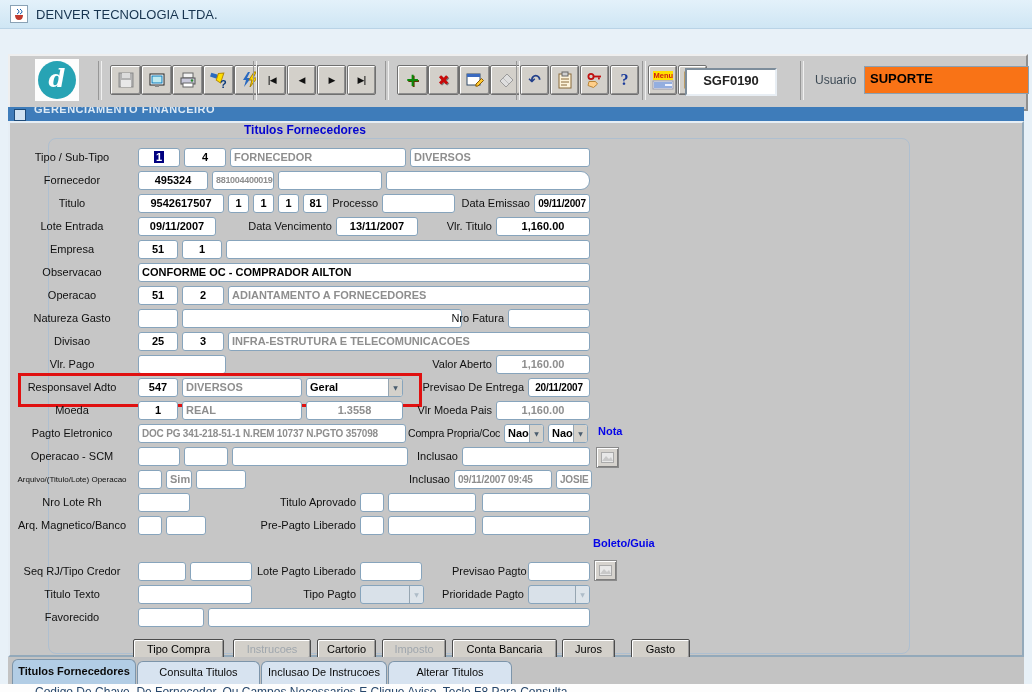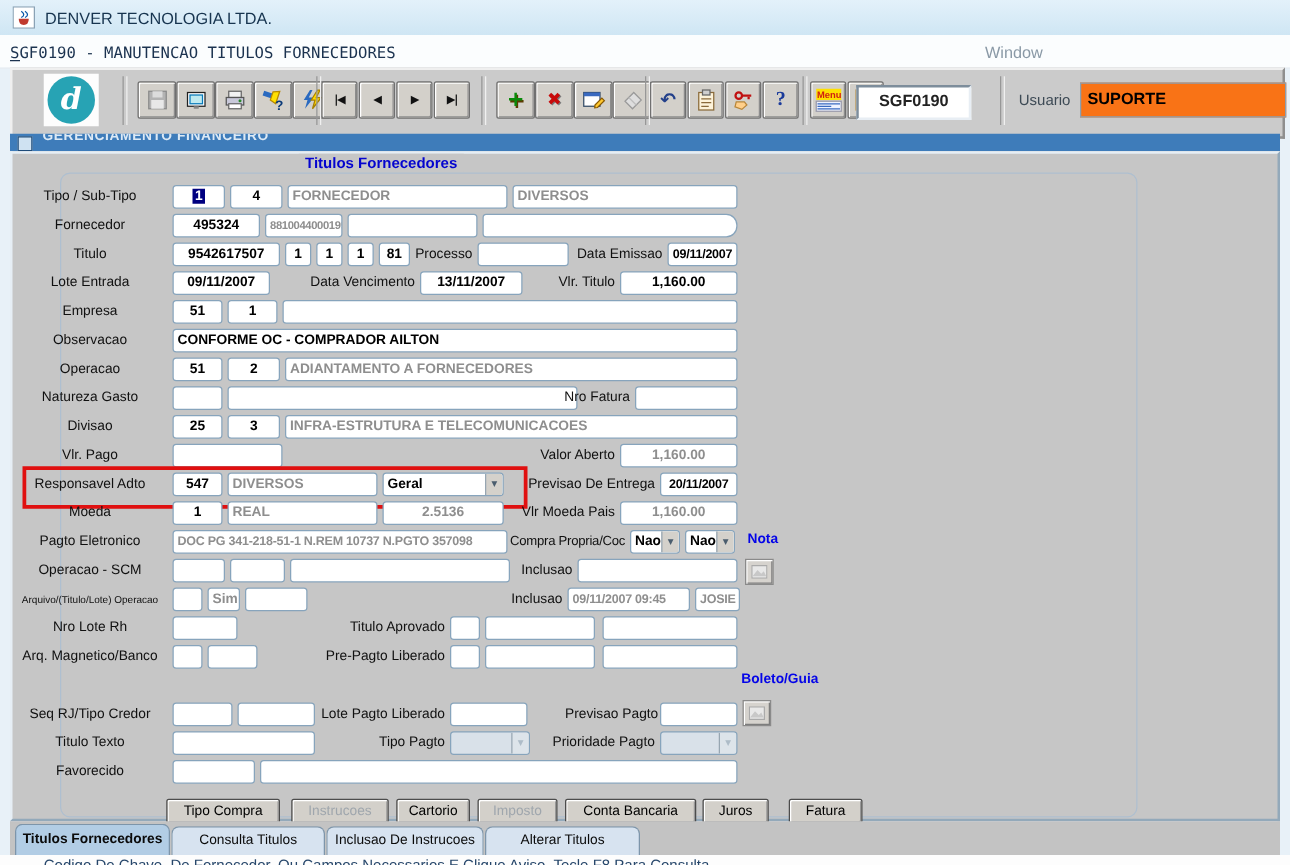--- a/index.html
+++ b/index.html
@@ -90,25 +90,20 @@
       <svg width="18" height="18">
           <rect x="0.5" y="0.5" width="17" height="17" fill="#fff" stroke="#8aa2b5"></rect>
           <path d="M7 9 q4 -2 0 -5" stroke="#0a58a8" fill="none"></path>
           <path d="M10 9 q4 -2 0 -5" stroke="#0a58a8" fill="none"></path>
           <path d="M5 10 h8 q0 5 -4 5 q-4 0 -4 -5" fill="#c03a2e"></path>
         </svg>
     </span>
     <span class="ttext">DENVER TECNOLOGIA LTDA.</span>
   </div>
 
-  <div class="menubar">
-    <span class="mleft">SGF0190 - MANUTENCAO TITULOS FORNECEDORES</span>
-    <span class="mnem"></span>
-    <span class="mright">Window</span>
-  </div>
 
   <div class="toolbar">
     <div class="logo">
         <div class="circ">
           <span>d</span>
         </div>
       </div>
     <div class="tsep" style="left:88px"></div>
 
     <div class="tb" style="left:100px">
@@ -352,21 +347,21 @@
       <div class="fld dd" style="left:296px;width:97px">Geral</div>
       <span class="lm" style="left:400px;width:114px">Previsao De Entrega</span>
       <div class="fld c fs10" style="left:518px;width:62px">20/11/2007</div>
     </div>
     <div class="annot" style="left:8px;top:250px;width:398px;height:28px"></div>
 
     <div class="row" style="top:278px">
       <span class="lb">Moeda</span>
       <div class="fld c" style="left:128px;width:40px">1</div>
       <div class="fld g" style="left:172px;width:120px">REAL</div>
-      <div class="fld rr g" style="left:296px;width:97px">2.5136</div>
+      <div class="fld rr g" style="left:296px;width:97px">1.3558</div>
       <span class="lm" style="left:400px;width:82px">Vlr Moeda Pais</span>
       <div class="fld rr g" style="left:486px;width:94px">1,160.00</div>
     </div>
 
     <div class="row" style="top:301px">
       <span class="lb">Pagto Eletronico</span>
       <div class="fld g fs10" style="left:128px;width:268px">DOC  PG 341-218-51-1 N.REM 10737 N.PGTO 357098</div>
       <span class="lm fs10" style="left:398px;width:92px;font-size:10.5px">Compra Propria/Coc</span>
       <div class="fld dd c" style="left:494px;width:40px">Nao</div>
       <div class="fld dd c" style="left:538px;width:40px">Nao</div>
@@ -450,21 +445,21 @@
       <div class="fld" style="left:198px;width:382px"></div>
     </div>
 
     <div class="row" style="top:505px;height:20px">
       <div class="fbtn" style="left:123px;width:89px">Tipo Compra</div>
       <div class="fbtn dis" style="left:223px;width:76px">Instrucoes</div>
       <div class="fbtn" style="left:307px;width:57px">Cartorio</div>
       <div class="fbtn dis" style="left:372px;width:62px">Imposto</div>
       <div class="fbtn" style="left:442px;width:103px">Conta Bancaria</div>
       <div class="fbtn" style="left:552px;width:51px">Juros</div>
-      <div class="fbtn" style="left:621px;width:57px">Fatura</div>
+      <div class="fbtn" style="left:621px;width:57px">Gasto</div>
     </div>
   </div>
 
   <div class="tabstrip">
     <div class="tab active" style="left:4px;width:124px">Titulos Fornecedores</div>
     <div class="tab" style="left:129px;width:123px">Consulta Titulos</div>
     <div class="tab" style="left:253px;width:126px">Inclusao De Instrucoes</div>
     <div class="tab" style="left:380px;width:124px">Alterar Titulos</div>
   </div>
 

